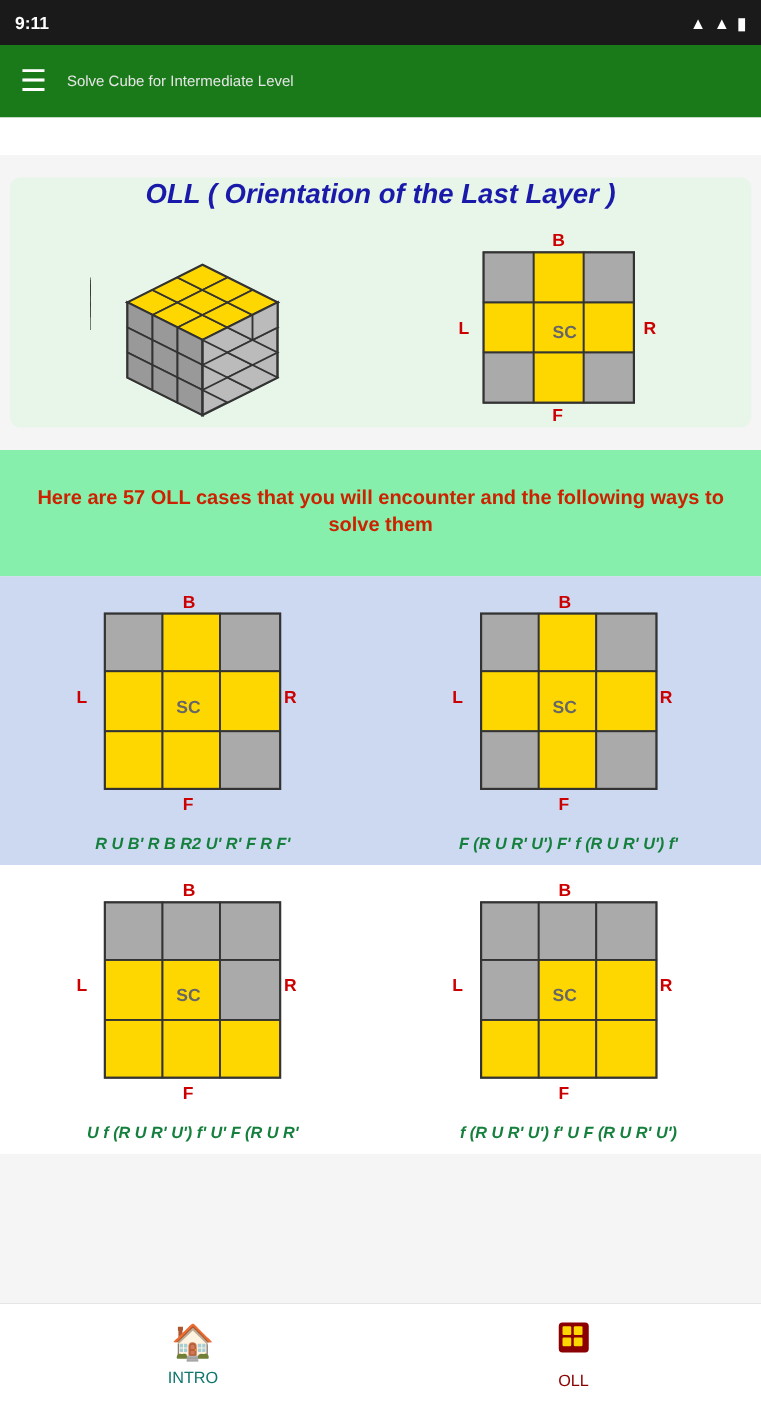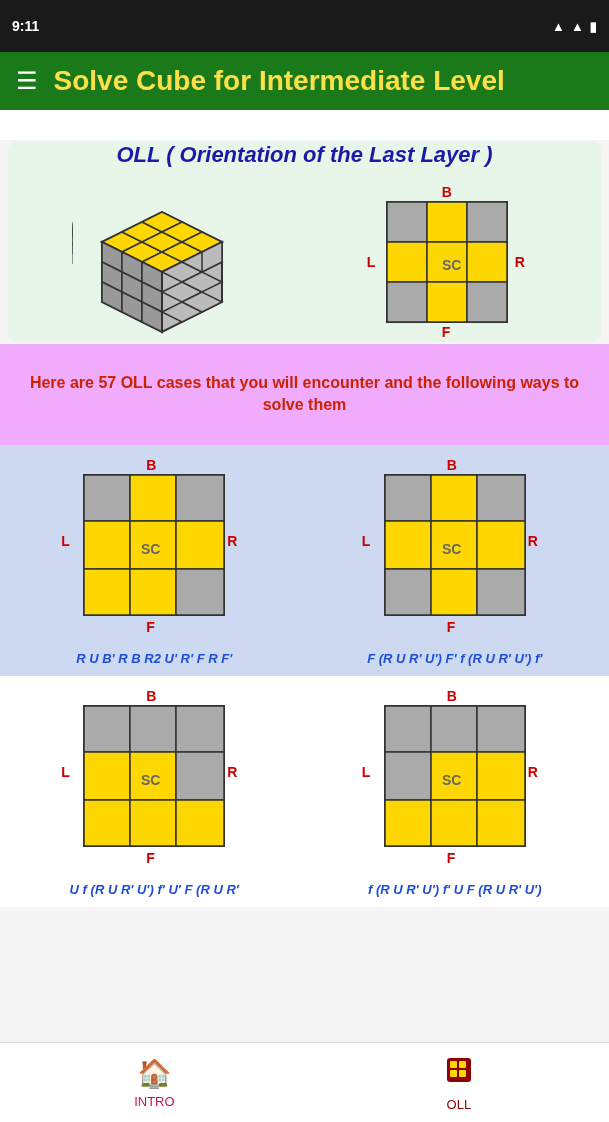--- a/index.html
+++ b/index.html
@@ -12,50 +12,50 @@
     }
 
     
     .status-bar {
       background: #1a1a1a;
       color: white;
       display: flex;
       justify-content: space-between;
       align-items: center;
       padding: 4px 12px;
-      height: 52px;
+      height: 36px;
       font-size: 14px;
       font-weight: bold;
     }
     .status-icons { display: flex; align-items: center; gap: 6px; font-size: 13px; }
 
     
     .app-bar {
       background: #1a7a1a;
       color: white;
       display: flex;
       align-items: center;
       padding: 0 16px;
       height: 58px;
       gap: 16px;
     }
     .app-bar-title {
-      font-size: 28px;
-      font-weight: bold;
-      color: #fde047;
+      font-size: 12px;
+      font-weight: normal;
+      color: #e5e5e5;
     }
     .hamburger { font-size: 24px; color: white; cursor: pointer; }
 
     
     .spacer { background: white; height: 30px; }
 
     
     .oll-section {
       background: #e8f5e9;
-      margin: 2px 8px;
+      margin: 18px 8px;
       border-radius: 8px;
       padding: 0 12px;
     }
     .oll-title {
       text-align: center;
       font-size: 22px;
       font-weight: bold;
       font-style: italic;
       color: #1a1aaa;
       margin-bottom: 14px;
@@ -95,21 +95,21 @@
       gap: 8px;
     }
     .case-item {
       display: flex;
       flex-direction: column;
       align-items: center;
     }
     .case-formula {
       font-size: 13px;
       font-weight: bold;
-      color: #1d4ed8;
+      color: #15803d;
       text-align: right;
       margin-top: 6px;
       font-style: italic;
     }
 
     
     .cases-section-white {
       background: white;
       padding: 10px 8px;
     }
@@ -131,21 +131,21 @@
       display: flex;
       flex-direction: column;
       align-items: center;
       gap: 4px;
       cursor: pointer;
       padding: 8px 12px;
     }
     .nav-item.active .nav-label { color: #8B0000; }
     .nav-label {
       font-size: 13px;
-      color: #be185d;
+      color: #0f766e;
       font-weight: 500;
     }
     .nav-icon { font-size: 28px; color: #333; }
   </style>
 </head>
 <body>
 
 <div class="status-bar">
   <span>9:11</span>
   <div class="status-icons">
@@ -233,21 +233,21 @@
       </svg>
       
       <span style="position:absolute;top:2px;left:85px;font-size:14px;font-weight:bold;color:#cc0000;">B</span>
       <span style="position:absolute;top:72px;left:10px;font-size:14px;font-weight:bold;color:#cc0000;">L</span>
       <span style="position:absolute;top:72px;left:158px;font-size:14px;font-weight:bold;color:#cc0000;">R</span>
       <span style="position:absolute;bottom:2px;left:85px;font-size:14px;font-weight:bold;color:#cc0000;">F</span>
     </div>
   </div>
 </div>
 
-<div style="background:#f0abfc;padding:12px 16px;">
+<div style="background:#86efac;padding:12px 16px;">
   <div class="oll-description">Here are 57 OLL cases that you will encounter and the following ways to solve them</div>
 </div>
 
 <div class="cases-section">
   <div class="cases-grid">
 
     <div class="case-item">
       <div style="position:relative;width:190px;height:190px;">
         <svg width="190" height="185" viewBox="0 0 190 185">
           <rect x="25" y="20" width="140" height="140" fill="#bbb" stroke="#333" stroke-width="2"></rect>

